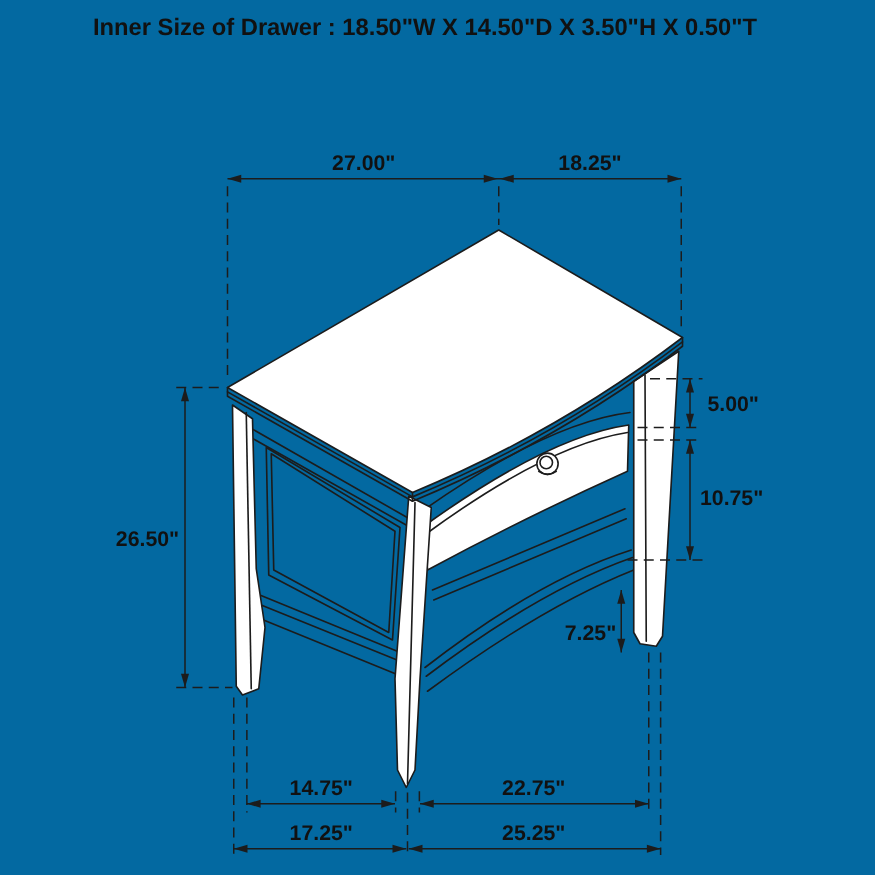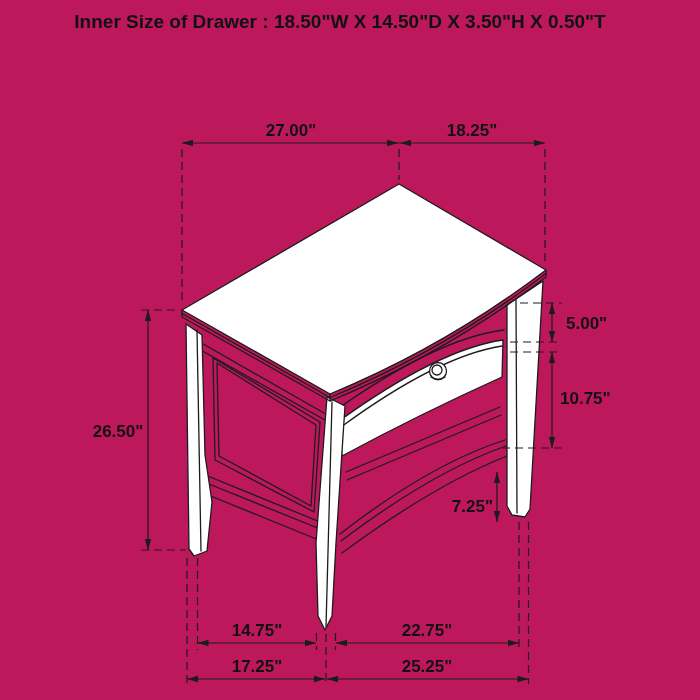--- a/index.html
+++ b/index.html
@@ -1,16 +1,16 @@
 <!DOCTYPE html>
 <html><head>
 <meta charset="utf-8">
 <style>
   html,body{margin:0;padding:0;background:#ffffff;}
-  #stage{position:relative;width:700px;height:700px;background:#be185d;overflow:hidden;
+  #stage{position:relative;width:700px;height:700px;background:#0369a1;overflow:hidden;
          font-family:"Liberation Sans",sans-serif;}
   svg{display:block}
   .art{stroke:#1c1c1c;stroke-width:1.3;fill:none;stroke-linejoin:round;stroke-linecap:round;}
   .artfill{stroke:#1c1c1c;stroke-width:1.3;fill:#ffffff;stroke-linejoin:round;}
   .dim{stroke:#1c1c1c;stroke-width:1.2;fill:none;}
   .dash{stroke:#1c1c1c;stroke-width:1.2;fill:none;stroke-dasharray:8 5;}
   .ah{fill:#1c1c1c;stroke:none;}
   .lbl{font:bold 17px "Liberation Sans",sans-serif;fill:#111111;}
   .title{font:bold 19px "Liberation Sans",sans-serif;fill:#111111;}
 </style>

